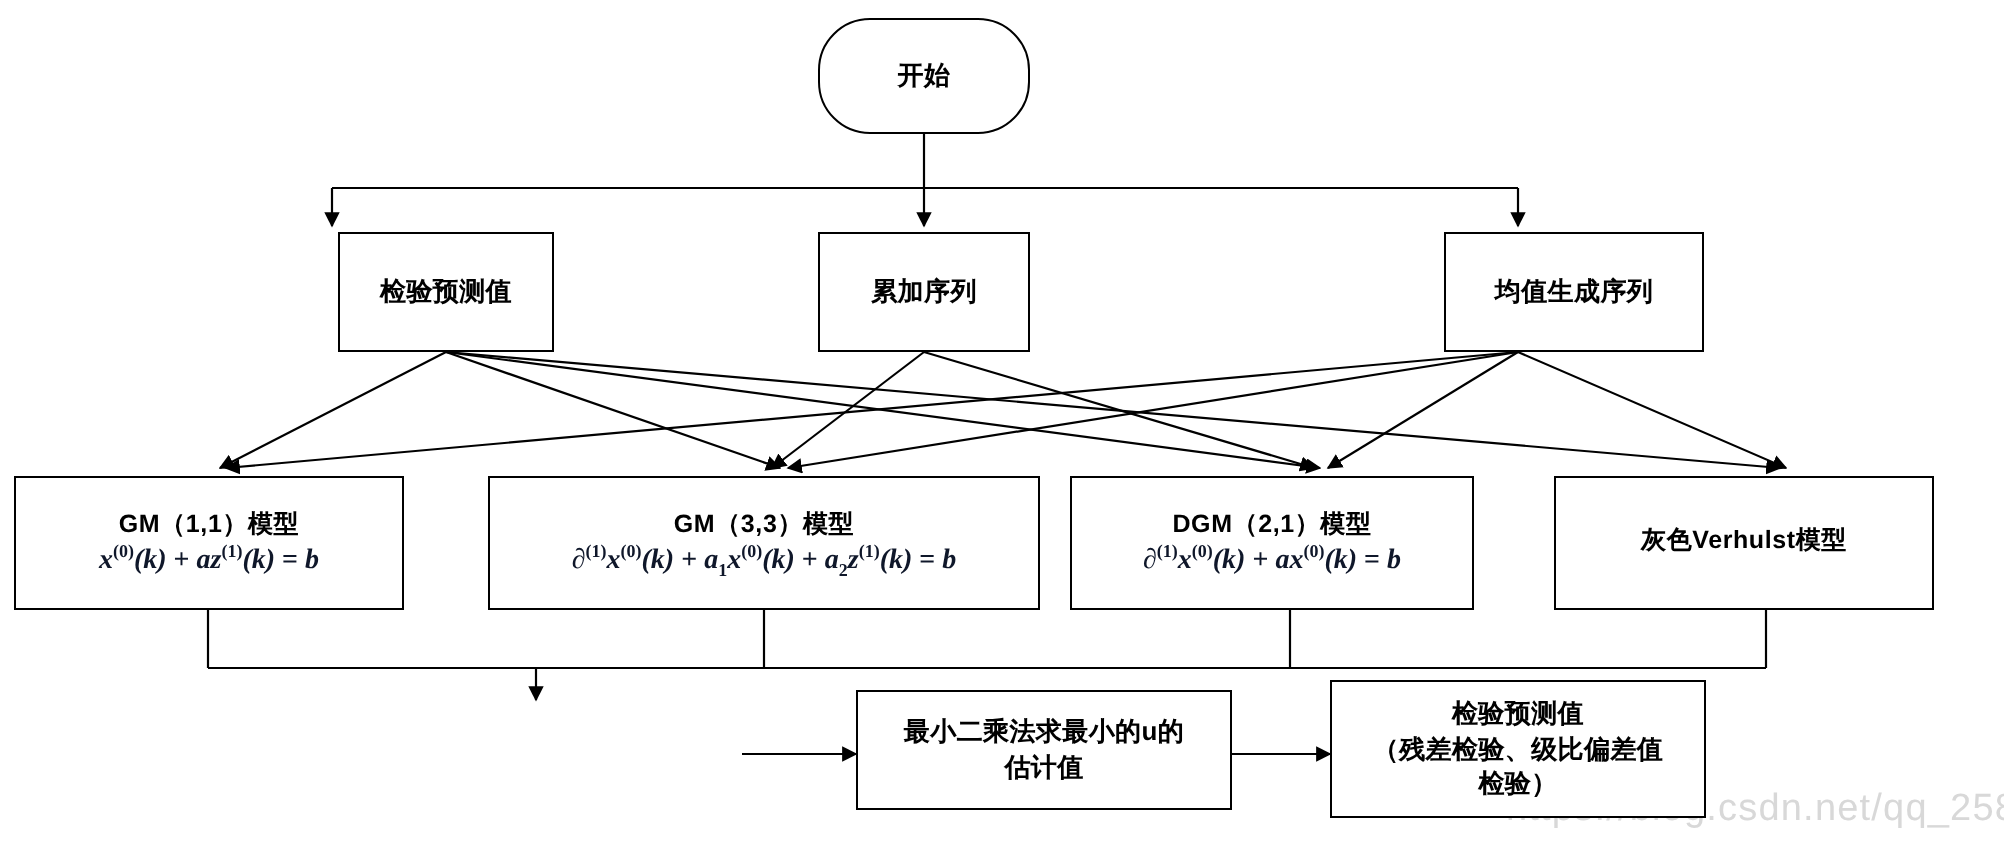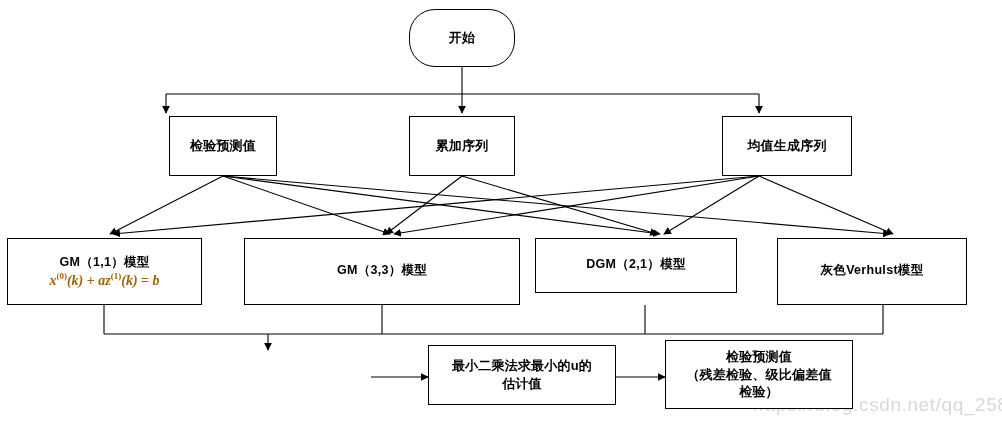--- a/index.html
+++ b/index.html
@@ -47,21 +47,21 @@
     font-size: 12.5px;
     line-height: 1.3;
     letter-spacing: 0.3px;
     margin-bottom: 3px;
   }
   .formula {
     font-family: "Liberation Serif", "DejaVu Serif", serif;
     font-style: italic;
     font-size: 14px;
     line-height: 1.15;
-    color: #a16207;
+    color: #0f172a;
     white-space: nowrap;
   }
   .formula sup, .formula sub {
     font-style: normal;
     font-size: 9px;
     line-height: 0;
   }
   .formula .op { font-style: normal; }
   .watermark {
     position: absolute;
@@ -135,24 +135,30 @@
 
   <div class="node" style="left:7px; top:238px; width:195px; height:67px;">
     <div class="node-title">GM（1,1）模型</div>
     <div class="formula">
       x<sup>(0)</sup>(k) <span class="op">+</span> az<sup>(1)</sup>(k) <span class="op">=</span> b
     </div>
   </div>
 
   <div class="node" style="left:244px; top:238px; width:276px; height:67px;">
     <div class="node-title">GM（3,3）模型</div>
+    <div class="formula">
+      ∂<sup>(1)</sup>x<sup>(0)</sup>(k) <span class="op">+</span> a<sub>1</sub>x<sup>(0)</sup>(k) <span class="op">+</span> a<sub>2</sub>z<sup>(1)</sup>(k) <span class="op">=</span> b
+    </div>
   </div>
 
-  <div class="node" style="left:535px; top:238px; width:202px; height:55px;text-align:right;">
+  <div class="node" style="left:535px; top:238px; width:202px; height:67px;text-align:right;">
     <div class="node-title">DGM（2,1）模型</div>
+    <div class="formula">
+      ∂<sup>(1)</sup>x<sup>(0)</sup>(k) <span class="op">+</span> ax<sup>(0)</sup>(k) <span class="op">=</span> b
+    </div>
   </div>
 
   <div class="node" style="left:777px; top:238px; width:190px; height:67px;">
     <div class="node-title">灰色Verhulst模型</div>
   </div>
 
 
   <div class="node" style="left:665px; top:340px; width:188px; height:69px;">
     <div class="node-label">检验预测值
 （残差检验、级比偏差值

